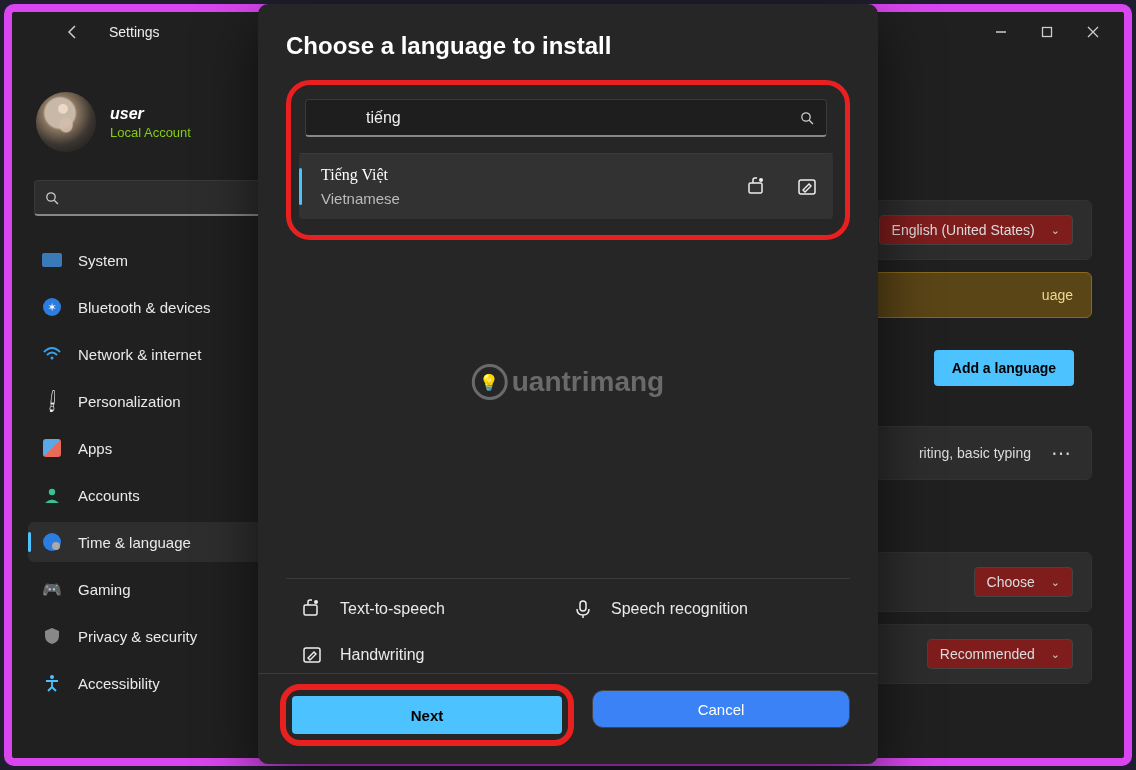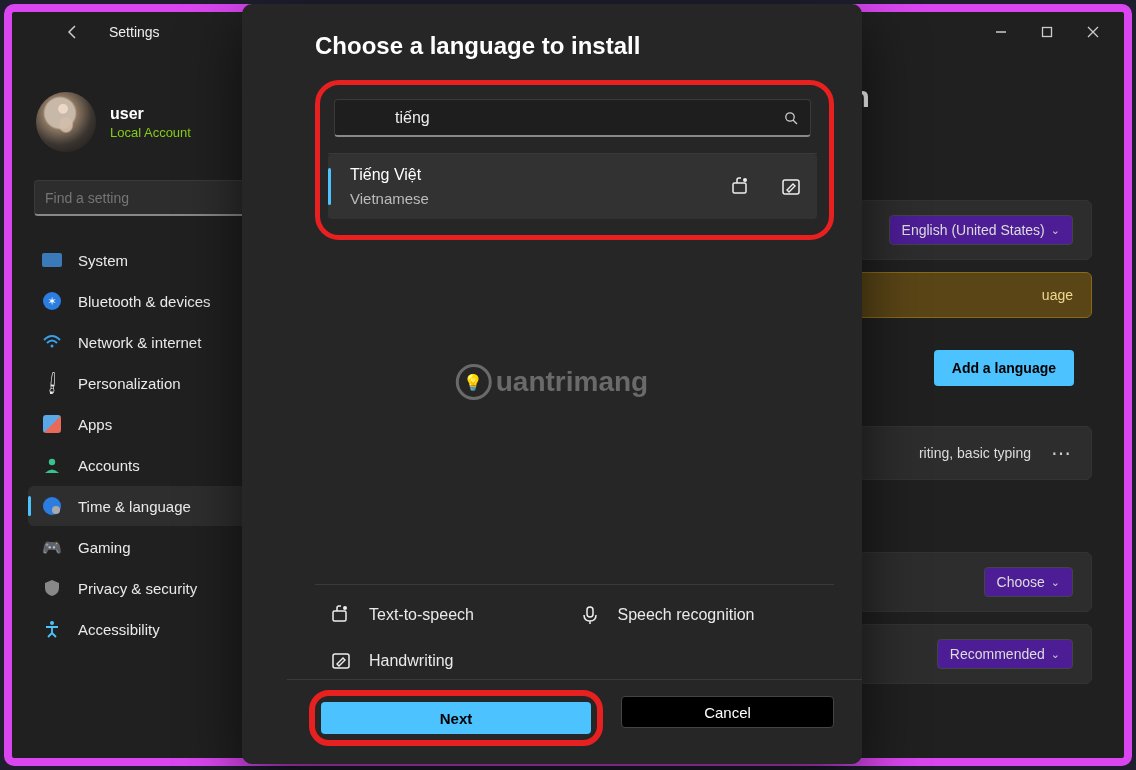--- a/index.html
+++ b/index.html
@@ -8,77 +8,77 @@
 .titlebar { height:40px; display:flex; align-items:center; padding:0 8px; color:#fff; }
 .back-btn { width:32px; height:32px; display:flex; align-items:center; justify-content:center; cursor:pointer; color:#ccc; font-size:18px; }
 .title-text { margin-left:20px; font-size:14px; color:#eee; }
 .title-spacer { flex:1; }
 .win-ctrl { width:46px; height:32px; display:flex; align-items:center; justify-content:center; color:#ccc; font-size:13px; cursor:pointer; }
 .body-area { position:absolute; top:40px; left:0; right:0; bottom:0; display:flex; }
 .sidebar { width:300px; padding:20px 8px 0 16px; display:flex; flex-direction:column; }
 .user-row { display:flex; align-items:center; gap:14px; margin:20px 0 10px 8px; }
 .avatar { width:60px; height:60px; border-radius:50%; background:radial-gradient(circle at 40% 35%,#c8b8a8 0%,#c8b8a8 28%,#8a7560 32%,#3a3530 60%,#15120f 100%); overflow:hidden; position:relative; }
 .avatar::after{content:"";position:absolute;inset:0;background:radial-gradient(circle at 45% 28%,rgba(240,220,200,.9) 0 8%,transparent 10%),radial-gradient(ellipse at 50% 55%,rgba(210,190,170,.9) 0 14%,transparent 18%);}
-.user-name { color:#fff; font-size:16px; font-weight:600; }
+.user-name { color:#fff; font-size:16px; font-weight:600;font-style:italic; }
 .user-sub { color:#84cc16; font-size:13px; margin-top:2px; }
 .search-box { margin:18px 6px 18px 6px; height:36px; background:#2d2d2d; border:1px solid #3a3a3a; border-bottom:2px solid #888; border-radius:4px; display:flex; align-items:center; padding:0 10px; color:#ccc; font-size:14px; }
 .search-box input { flex:1; background:transparent; border:none; outline:none; color:#ccc; font-size:14px; }
-.nav { display:flex; flex-direction:column; gap:1px; margin-top:6px; }
+.nav { display:flex; flex-direction:column; gap:7px; margin-top:6px; }
 .nav-item { height:40px; display:flex; align-items:center; gap:16px; padding:0 14px; border-radius:6px; color:#eaeaea; font-size:15px; cursor:pointer; position:relative; }
 .nav-item.selected { background:#2e2e2e; }
 .nav-item.selected::before { content:""; position:absolute; left:0; top:10px; bottom:10px; width:3px; background:#4cc2ff; border-radius:2px; }
 .nav-icon { width:20px; height:20px; display:flex; align-items:center; justify-content:center; font-size:16px; }
 .ic-system{width:20px;height:14px;background:#3a7ab8;border-radius:2px;}
 .ic-bt{width:18px;height:18px;border-radius:50%;background:#2c7de0;display:flex;align-items:center;justify-content:center;color:#fff;font-size:11px;}
 .ic-wifi{color:#3aa0e8;}
 .ic-brush{transform:rotate(-40deg);}
 .ic-apps{width:18px;height:18px;background:linear-gradient(135deg,#5aa8e8 0 50%,#e86a5a 50% 100%);border-radius:3px;}
 .ic-acct{color:#3ac28f;}
 .ic-time{width:18px;height:18px;border-radius:50%;background:#2c7de0;position:relative;}
 .ic-time::after{content:"";position:absolute;left:50%;top:50%;width:8px;height:8px;border-radius:50%;background:#aaa;}
 .ic-game{color:#c86ad8;}
 .ic-acc{color:#4cc2ff;}
 .ic-shield{color:#999;}
 
 .main { flex:1; padding:28px 32px 0 20px; color:#fff; overflow:hidden; }
 .main h1 { font-size:30px; font-weight:600; margin-bottom:26px; white-space:nowrap; }
 .card { background:#2d2d2d; border:1px solid #333; border-radius:6px; padding:14px 18px; margin-bottom:12px; display:flex; align-items:center; color:#ddd; font-size:14px; }
 .card .spacer{flex:1;}
-.sel { background:#4c1d95; border:1px solid #444; border-radius:4px; padding:6px 12px; display:flex; align-items:center; gap:6px; font-size:14px; cursor:pointer; }
+.sel { background:#7f1d1d; border:1px solid #444; border-radius:4px; padding:6px 12px; display:flex; align-items:center; gap:16px; font-size:14px; cursor:pointer; }
 .chev{font-size:11px;color:#ccc;}
 .warn { background:#5a4516; border-color:#8a6a1a; color:#f0d890; justify-content:flex-end; }
 .add-btn { background:#4cc2ff; color:#000; font-weight:600; border:none; border-radius:4px; padding:10px 18px; font-size:14px; cursor:pointer; }
 .lang-card { justify-content:space-between; }
 .dots { font-size:20px; color:#ccc; letter-spacing:2px; }
 .section-row { display:flex; align-items:center; justify-content:flex-end; padding:14px 18px; }
 
 
-.modal { position:absolute; top:4px; left:242px; width:620px; height:760px; background:#262626; border-radius:10px; box-shadow:0 20px 60px rgba(0,0,0,.6); display:flex; flex-direction:column; z-index:50;padding-left:45px; }
+.modal { position:absolute; top:4px; left:258px; width:620px; height:760px; background:#262626; border-radius:10px; box-shadow:0 20px 60px rgba(0,0,0,.6); display:flex; flex-direction:column; z-index:50; }
 .modal-inner { padding:28px 28px 0 28px; flex:1; display:flex; flex-direction:column; }
 .modal-title { color:#fff; font-size:24px; font-weight:600; margin-bottom:20px; }
 .hi-box { border:5px solid #e82020; border-radius:24px; padding:14px 12px 16px 8px; margin-bottom:8px; }
 .lang-search { height:38px; background:#1e1e1e; border:1px solid #3a3a3a; border-bottom:2px solid #888; border-radius:4px; display:flex; align-items:center; padding:0 12px; margin:0 6px 16px 6px; }
 .lang-search input { flex:1; background:transparent; border:none; outline:none; color:#eee; font-size:16px;margin-left:48px; }
 .lang-search .mag { color:#ccc; font-size:14px; }
 .lang-list { border-top:1px solid #3a3a3a; }
 .lang-item { display:flex; align-items:center; padding:12px 16px 12px 8px; background:#323232; position:relative; border-radius:4px; cursor:pointer; }
 .lang-item::before { content:""; position:absolute; left:0; top:14px; bottom:14px; width:3px; background:#4cc2ff; border-radius:2px; }
 .lang-texts { margin-left:14px; }
-.lang-native { color:#fff; font-size:16px; }
+.lang-native { color:#fff; font-size:16px;font-family:Liberation Serif, serif; }
 .lang-eng { color:#bbb; font-size:15px; margin-top:6px; }
 .lang-icons { margin-left:auto; display:flex; gap:30px; color:#eee; font-size:18px; }
 .watermark { position:absolute; top:360px; left:50%; transform:translateX(-50%); color:#6a6a6a; font-size:28px; font-weight:700; display:flex; align-items:center; gap:4px; pointer-events:none; white-space:nowrap; }
 .watermark .wm-q { width:36px; height:36px; border:3px solid #6a6a6a; border-radius:50%; display:flex; align-items:center; justify-content:center; font-size:16px; }
 .features { border-top:1px solid #3a3a3a; padding:20px 16px 8px 16px; display:grid; grid-template-columns:1fr 1fr; row-gap:26px; column-gap:10px; }
 .feat { display:flex; align-items:center; gap:18px; color:#eaeaea; font-size:16px; }
 .feat svg,.feat .ficon { width:20px; height:20px; }
 .modal-footer { border-top:1px solid #3a3a3a; padding:16px 28px 24px 28px; display:flex; gap:24px; }
-.btn { flex:1; height:32px; border-radius:4px; font-size:15px; cursor:pointer; border:1px solid #444; }
+.btn { flex:1; height:38px; border-radius:4px; font-size:15px; cursor:pointer; border:1px solid #444; }
 .btn-primary { background:#4cc2ff; color:#000; font-weight:600; border:none; }
-.btn-secondary { background:#000000; color:#fff; }
+.btn-secondary { background:#3b82f6; color:#fff;border-radius:11px; }
 .hi-next { border:6px solid #e82020; border-radius:20px; padding:6px; margin:-6px; }
 svg { display:block; }
 </style>
 </head>
 <body>
 
 <div class="window">
   <div class="titlebar">
     <div class="back-btn">
       <svg width="16" height="16" viewBox="0 0 16 16">
@@ -107,21 +107,20 @@
   <div class="body-area">
     <div class="sidebar">
       <div class="user-row">
         <div class="avatar"></div>
         <div>
           <div class="user-name">user</div>
           <div class="user-sub">Local Account</div>
         </div>
       </div>
       <div class="search-box">
-        <input placeholder="Find a setting" style="">
         <span>
             <svg width="14" height="14" viewBox="0 0 14 14">
               <circle cx="6" cy="6" r="4.2" stroke="#ccc" stroke-width="1.3" fill="none"></circle>
               <line x1="9.2" y1="9.2" x2="13" y2="13" stroke="#ccc" stroke-width="1.3"></line>
             </svg>
           </span>
       </div>
       <div class="nav">
         <div class="nav-item">
             <span class="nav-icon">

